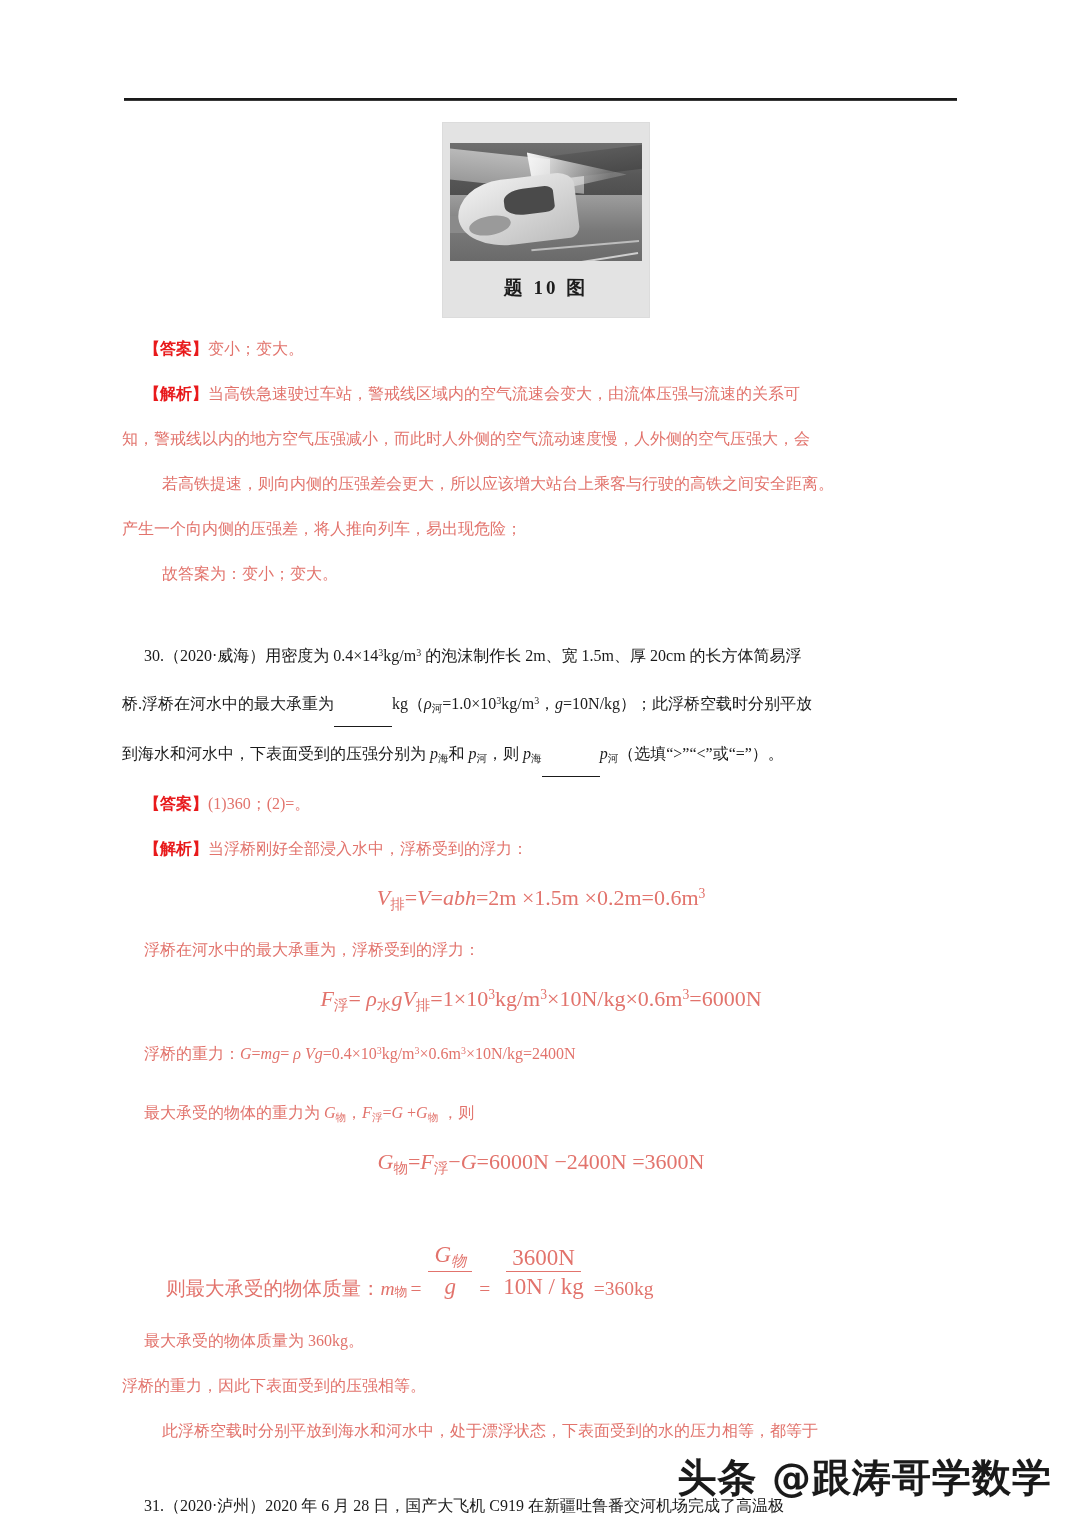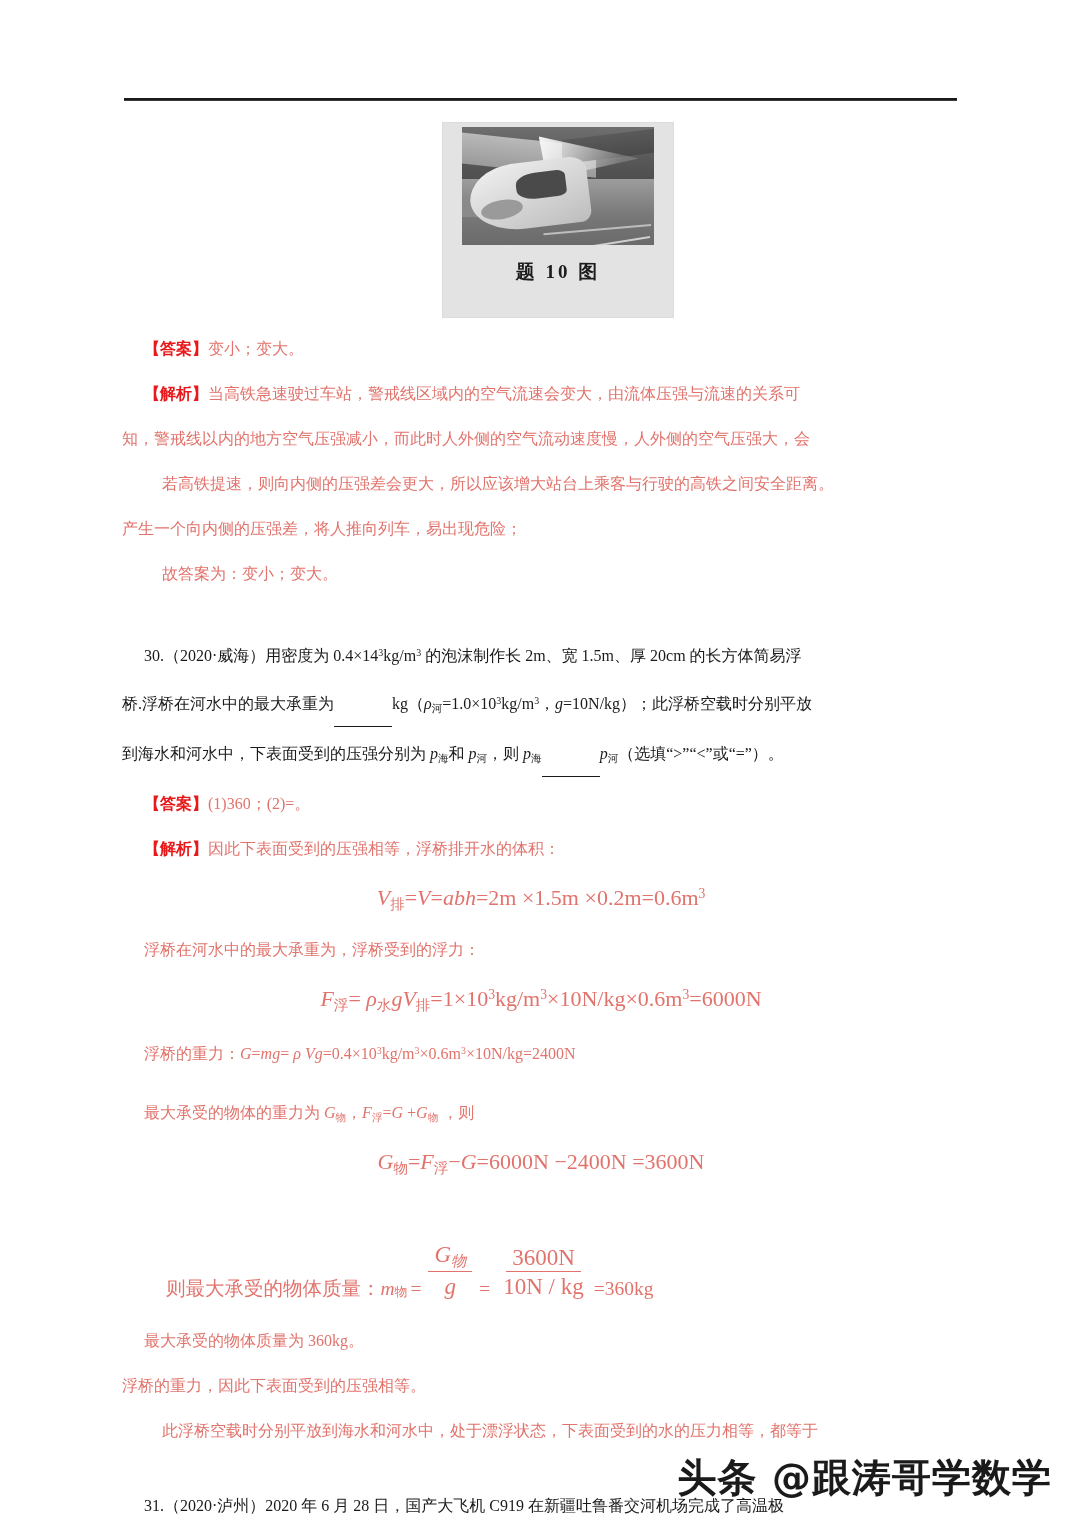--- a/index.html
+++ b/index.html
@@ -31,30 +31,30 @@
     height: 0;
     border-top: 2.5px solid #1a1a1a;
     border-bottom: 1px solid #3a3a3a;
   }
 
   
   .figure-wrap {
     position: absolute;
     left: 442px;
     top: 122px;
-    width: 232px;
+    width: 208px;
     height: 196px;
     background: #e3e3e3;
     border: 1px solid #dcdcdc;
     display: flex;
     flex-direction: column;
     align-items: center;
     justify-content: flex-start;
     box-sizing: border-box;
-    padding-top: 4px;
+    padding-top: 20px;
   }
   .figure-photo {
     width: 192px;
     height: 118px;
     position: relative;
     overflow: hidden;
     background: #8b8b8b;
   }
   .fig-sky {
     position: absolute; left: 0; top: 0; width: 100%; height: 46%;
@@ -240,21 +240,21 @@
     <div style="height:34px"></div>
 
     <p class="line indent-sm black"><span>30.</span><span>（2020·威海）</span><span>用密度为 0.4×14</span><sup>3</sup><span>kg/m</span><sup>3</sup><span> 的泡沫制作长 2m、宽 1.5m、厚 20cm 的长方体简易浮</span></p>
 
     <p class="line black"><span>桥.浮桥在河水中的最大承重为</span><span class="blank-ul" style="width:58px">&nbsp;</span><span>kg（</span><span class="it">ρ</span><sub>河</sub><span>=1.0×10</span><sup>3</sup><span>kg/m</span><sup>3</sup><span>，</span><span class="it">g</span><span>=10N/kg）；此浮桥空载时分别平放</span></p>
 
     <p class="line black"><span>到海水和河水中，下表面受到的压强分别为 </span><span class="it">p</span><sub>海</sub><span>和 </span><span class="it">p</span><sub>河</sub><span>，则 </span><span class="it">p</span><sub>海</sub><span class="blank-ul" style="width:58px">&nbsp;</span><span class="it">p</span><sub>河</sub><span>（选填“&gt;”“&lt;”或“=”）。</span></p>
 
     <p class="line indent-sm"><span class="red-strong">【答案】</span><span class="red-mid">(1)360；(2)=。</span></p>
 
-    <p class="line indent-sm"><span class="red-strong">【解析】</span><span class="red-mid">因此下表面受到的压强相等，浮桥排开水的体积：</span></p>
+    <p class="line indent-sm"><span class="red-strong">【解析】</span><span class="red-mid">当浮桥刚好全部浸入水中，浮桥受到的浮力：</span></p>
 
     <p class="formula-center"><span class="it">V</span><sub>排</sub><span>=</span><span class="it">V</span><span>=</span><span class="it">abh</span><span>=2m ×1.5m ×0.2m=0.6m</span><sup>3</sup></p>
 
     <p class="line indent-sm"><span class="red-mid">浮桥在河水中的最大承重为，浮桥受到的浮力：</span></p>
 
     <p class="formula-center"><span class="it">F</span><sub>浮</sub><span>= </span><span class="it">ρ</span><sub>水</sub><span class="it">g</span><span class="it">V</span><sub>排</sub><span>=1×10</span><sup>3</sup><span>kg/m</span><sup>3</sup><span>×10N/kg×0.6m</span><sup>3</sup><span>=6000N</span></p>
 
     <p class="line indent-sm"><span class="red-mid">浮桥的重力：</span><span class="red-mid it">G</span><span class="red-mid">=</span><span class="red-mid it">mg</span><span class="red-mid">= </span><span class="red-mid it">ρ</span><span class="red-mid it"> V</span><span class="red-mid it">g</span><span class="red-mid">=0.4×10</span><sup class="red-mid">3</sup><span class="red-mid">kg/m</span><sup class="red-mid">3</sup><span class="red-mid">×0.6m</span><sup class="red-mid">3</sup><span class="red-mid">×10N/kg=2400N</span></p>
 
     <div style="height:14px"></div>

